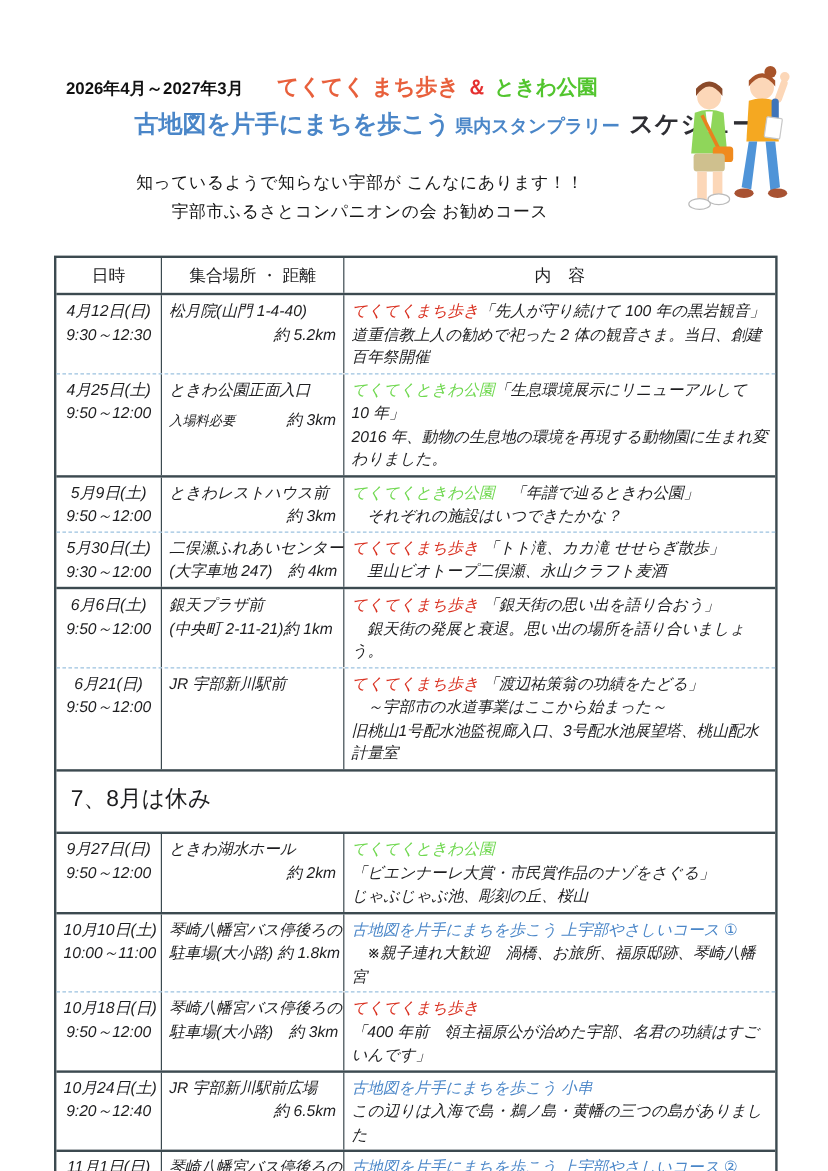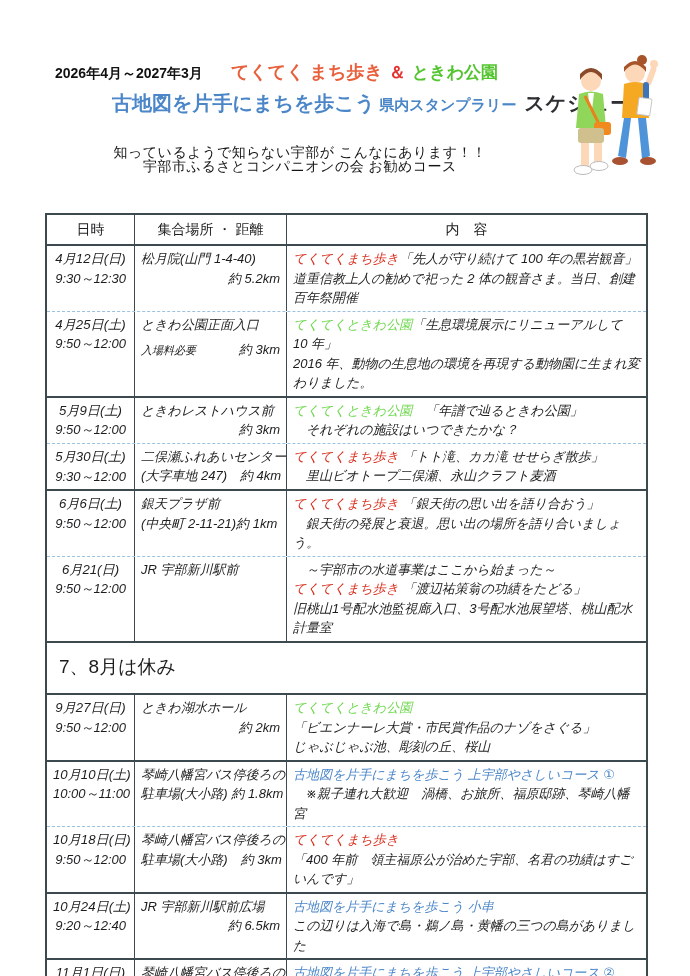--- a/index.html
+++ b/index.html
@@ -18,21 +18,21 @@
   .period{font-size:14px;font-weight:bold;color:#111;}
   .t-coral{font-size:18px;font-weight:bold;color:#e8603c;margin-left:28px;}
   .t-amp{font-size:17px;font-weight:bold;color:#e53030;margin:0 6px;}
   .t-green{font-size:17px;font-weight:bold;color:#52c52e;}
   .hdr-line2{position:absolute;top:90px;left:112px;display:flex;align-items:baseline;white-space:nowrap;}
   .s-blue{font-size:20px;font-weight:bold;color:#4a86c8;}
   .s-blue-sm{font-size:15px;font-weight:bold;color:#4a86c8;margin-left:4px;}
   .s-dark{font-size:20px;font-weight:bold;color:#2e2e33;margin-left:8px;letter-spacing:1px;}
   .tagline{position:absolute;left:0;width:600px;text-align:center;font-size:14px;color:#161616;letter-spacing:0.5px;}
   .tg1{top:144px;}
-  .tg2{top:158px;}
+  .tg2{top:168px;}
   
   .illus{position:absolute;top:54px;right:22px;width:104px;height:150px;}
   
   .tbl{
     position:absolute;top:213px;left:45px;width:603px;
     border:2px solid var(--bd);box-sizing:border-box;background:#fff;
     font-size:13px;line-height:1.5;
   }
   .thead{display:flex;border-bottom:2px solid var(--bd);font-size:14px;}
   .thead .hcell{padding:4px 6px;text-align:center;box-sizing:border-box;}
@@ -187,22 +187,22 @@
       </div>
       <div class="trow sep-solid">
         <div class="cell c1">
           <div class="date">6月21(日)</div>
           <div class="time">9:50～12:00</div>
         </div>
         <div class="cell c2">
           <div class="pline">JR 宇部新川駅前</div>
         </div>
         <div class="cell c3">
+          <div class="cline"><span class="c-r">てくてくまち歩き</span><span class="c-k"> 「渡辺祐策翁の功績をたどる」</span></div>
           <div class="cline"><span class="c-k">　～宇部市の水道事業はここから始まった～</span></div>
-          <div class="cline"><span class="c-r">てくてくまち歩き</span><span class="c-k"> 「渡辺祐策翁の功績をたどる」</span></div>
           <div class="cline"><span class="c-k">旧桃山1号配水池監視廊入口、3号配水池展望塔、桃山配水計量室</span></div>
         </div>
       </div>
       <div class="trow sep-solid notice"><span>7、8月は休み</span></div>
       <div class="trow sep-solid">
         <div class="cell c1">
           <div class="date">9月27日(日)</div>
           <div class="time">9:50～12:00</div>
         </div>
         <div class="cell c2">

